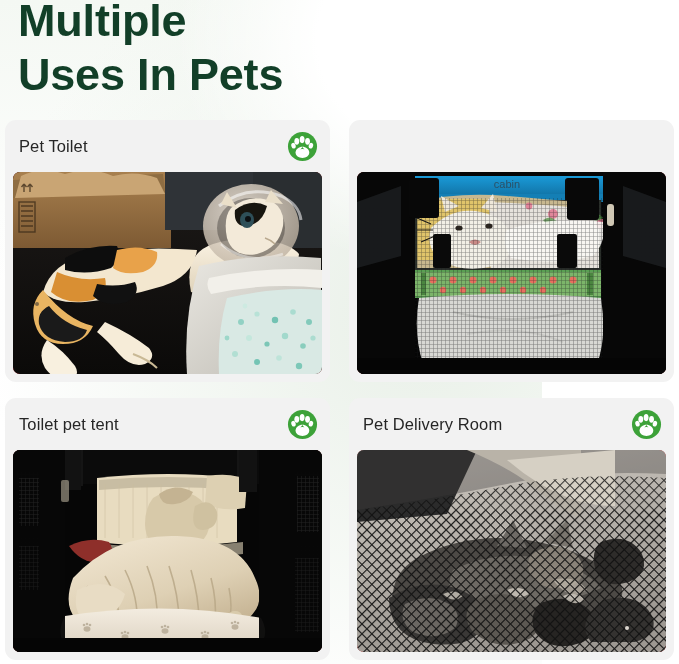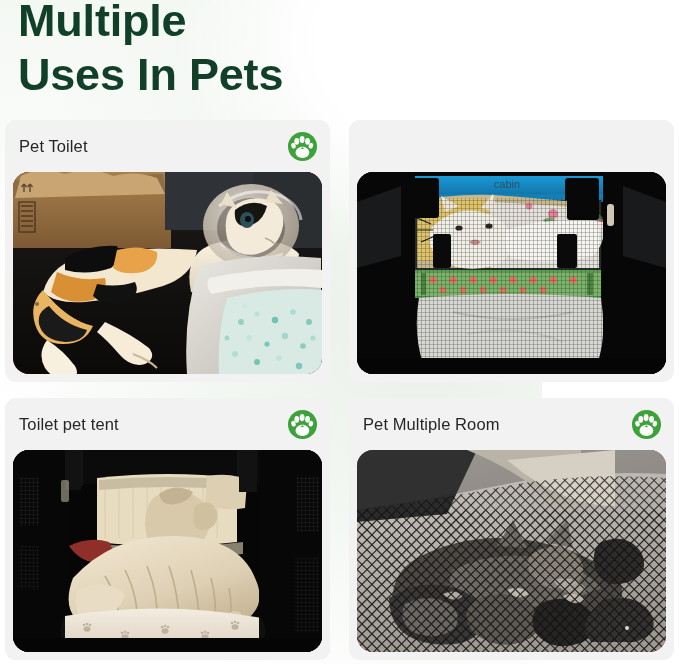--- a/index.html
+++ b/index.html
@@ -85,21 +85,21 @@
     height: 31px;
     flex: 0 0 31px;
     display: block;
   }
   .photo {
     position: absolute;
     left: 8px;
     right: 8px;
     top: 52px;
     bottom: 8px;
-    border-radius: 16px;
+    border-radius: 7px;
     overflow: hidden;
     background: #b91c1c;
   }
   .photo svg { display: block; width: 100%; height: 100%; }
 </style>
 </head>
 <body>
 
 <div class="page">
   <div class="bg-tint"></div>
@@ -408,21 +408,21 @@
           <rect x="0" y="188" width="309" height="14" fill="#050505"></rect>
           <rect x="52" y="0" width="16" height="40" fill="#121212"></rect>
           <rect x="226" y="0" width="18" height="42" fill="#121212"></rect>
           <rect x="48" y="30" width="8" height="22" rx="2" fill="#d8cdb6" opacity="0.5"></rect>
         </svg>
       </div>
     </div>
 
     <div class="card">
       <div class="card-head">
-        <span class="card-title">Pet Multiple Room</span>
+        <span class="card-title">Pet Delivery Room</span>
         <span class="paw-badge">
           <svg viewBox="0 0 32 32" xmlns="http://www.w3.org/2000/svg">
             <circle cx="16" cy="16" r="15" fill="#3da239"></circle>
             <ellipse cx="10.1" cy="10.6" rx="2.5" ry="3.5" fill="#ffffff"></ellipse>
             <ellipse cx="15.6" cy="8.9" rx="2.5" ry="3.7" fill="#ffffff"></ellipse>
             <ellipse cx="21.2" cy="10.6" rx="2.5" ry="3.5" fill="#ffffff"></ellipse>
             <ellipse cx="24.7" cy="15.2" rx="2.2" ry="3.0" fill="#ffffff" transform="rotate(18 24.7 15.2)"></ellipse>
             <ellipse cx="6.7" cy="15.2" rx="2.2" ry="3.0" fill="#ffffff" transform="rotate(-18 6.7 15.2)"></ellipse>
             <path d="M15.9 16.2c3.6 0 7.1 2.6 7.1 6.1 0 3.2-3.2 5.6-7.1 5.6s-7.1-2.4-7.1-5.6c0-3.5 3.5-6.1 7.1-6.1z" fill="#ffffff"></path>
             <path d="M15.9 16.6c-1.0 1.6-2.0 2.2-2.0 2.2s1.0-.3 2.0-.3 2.0.3 2.0.3-1.0-.6-2.0-2.2z" fill="#3da239"></path>

